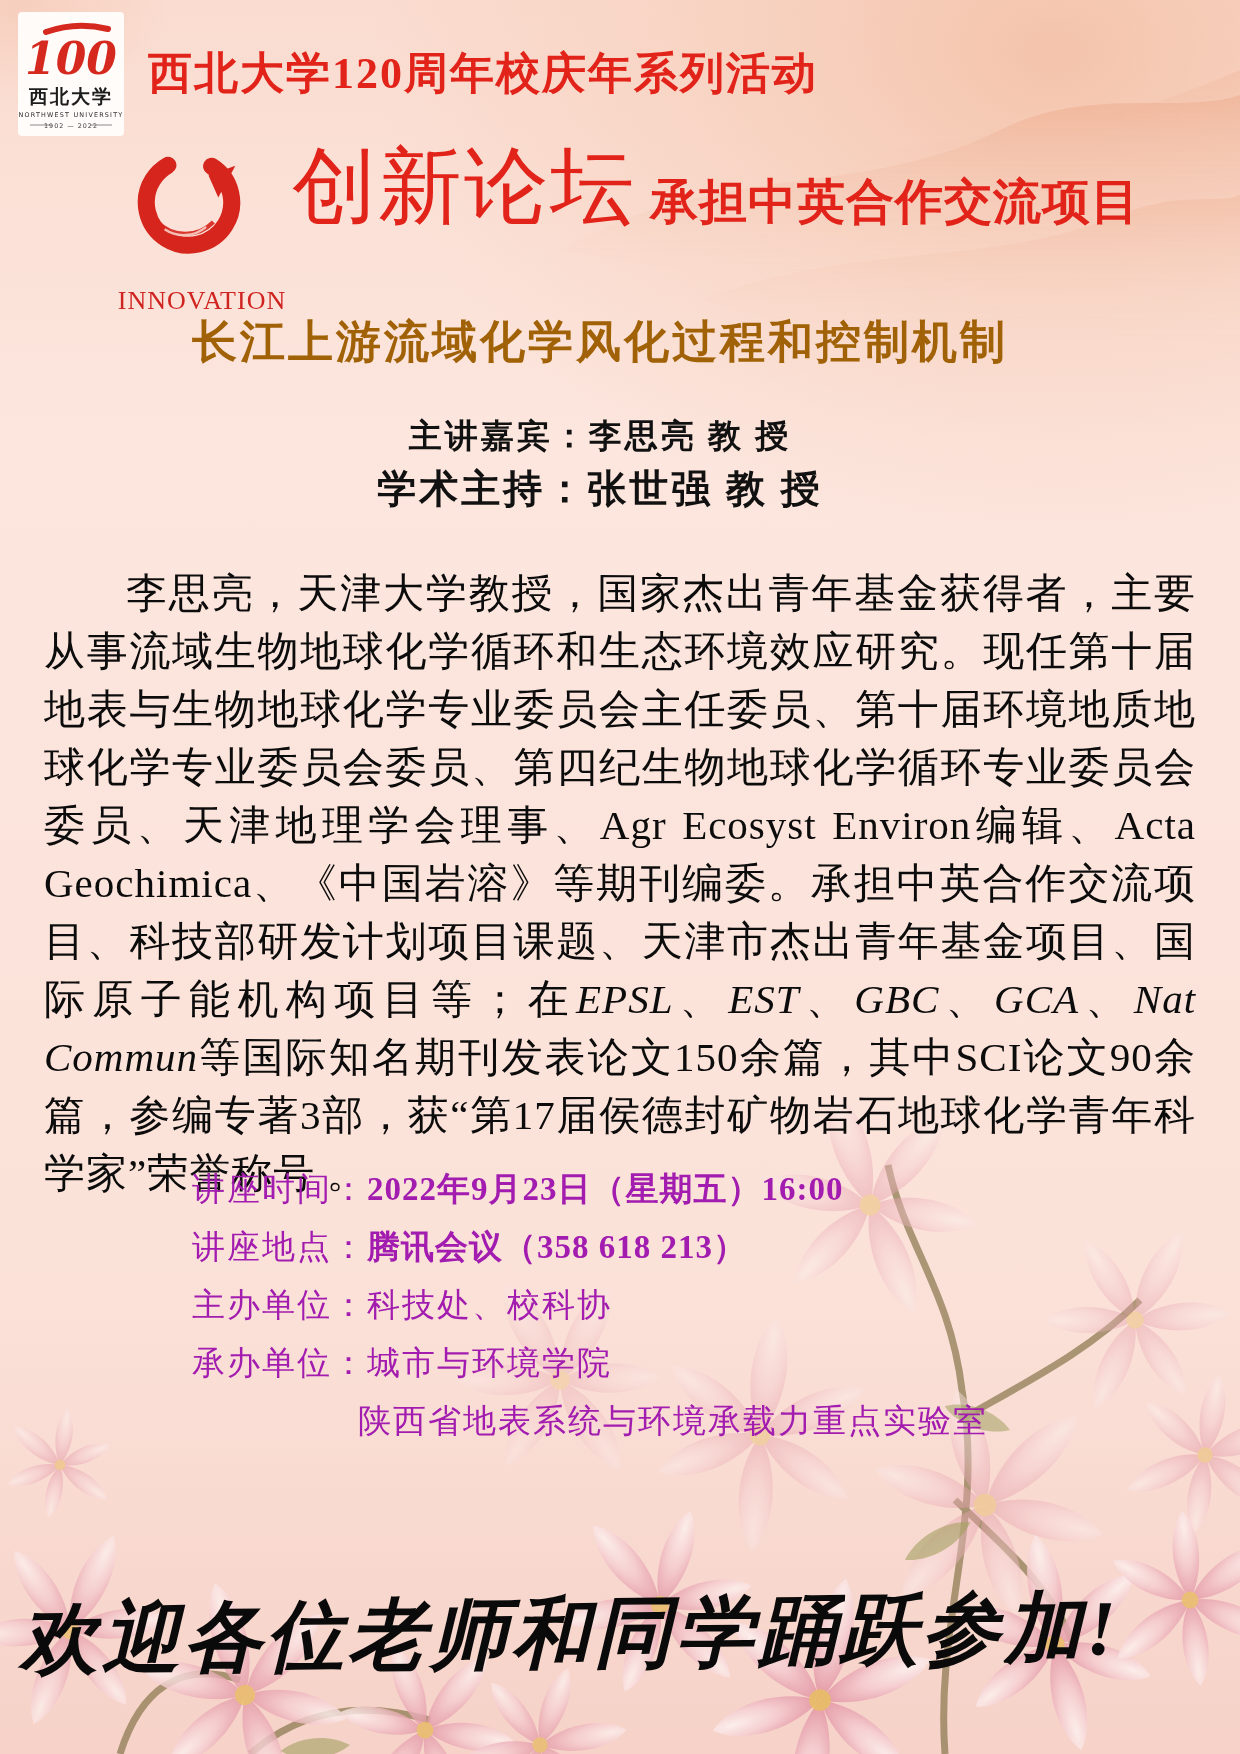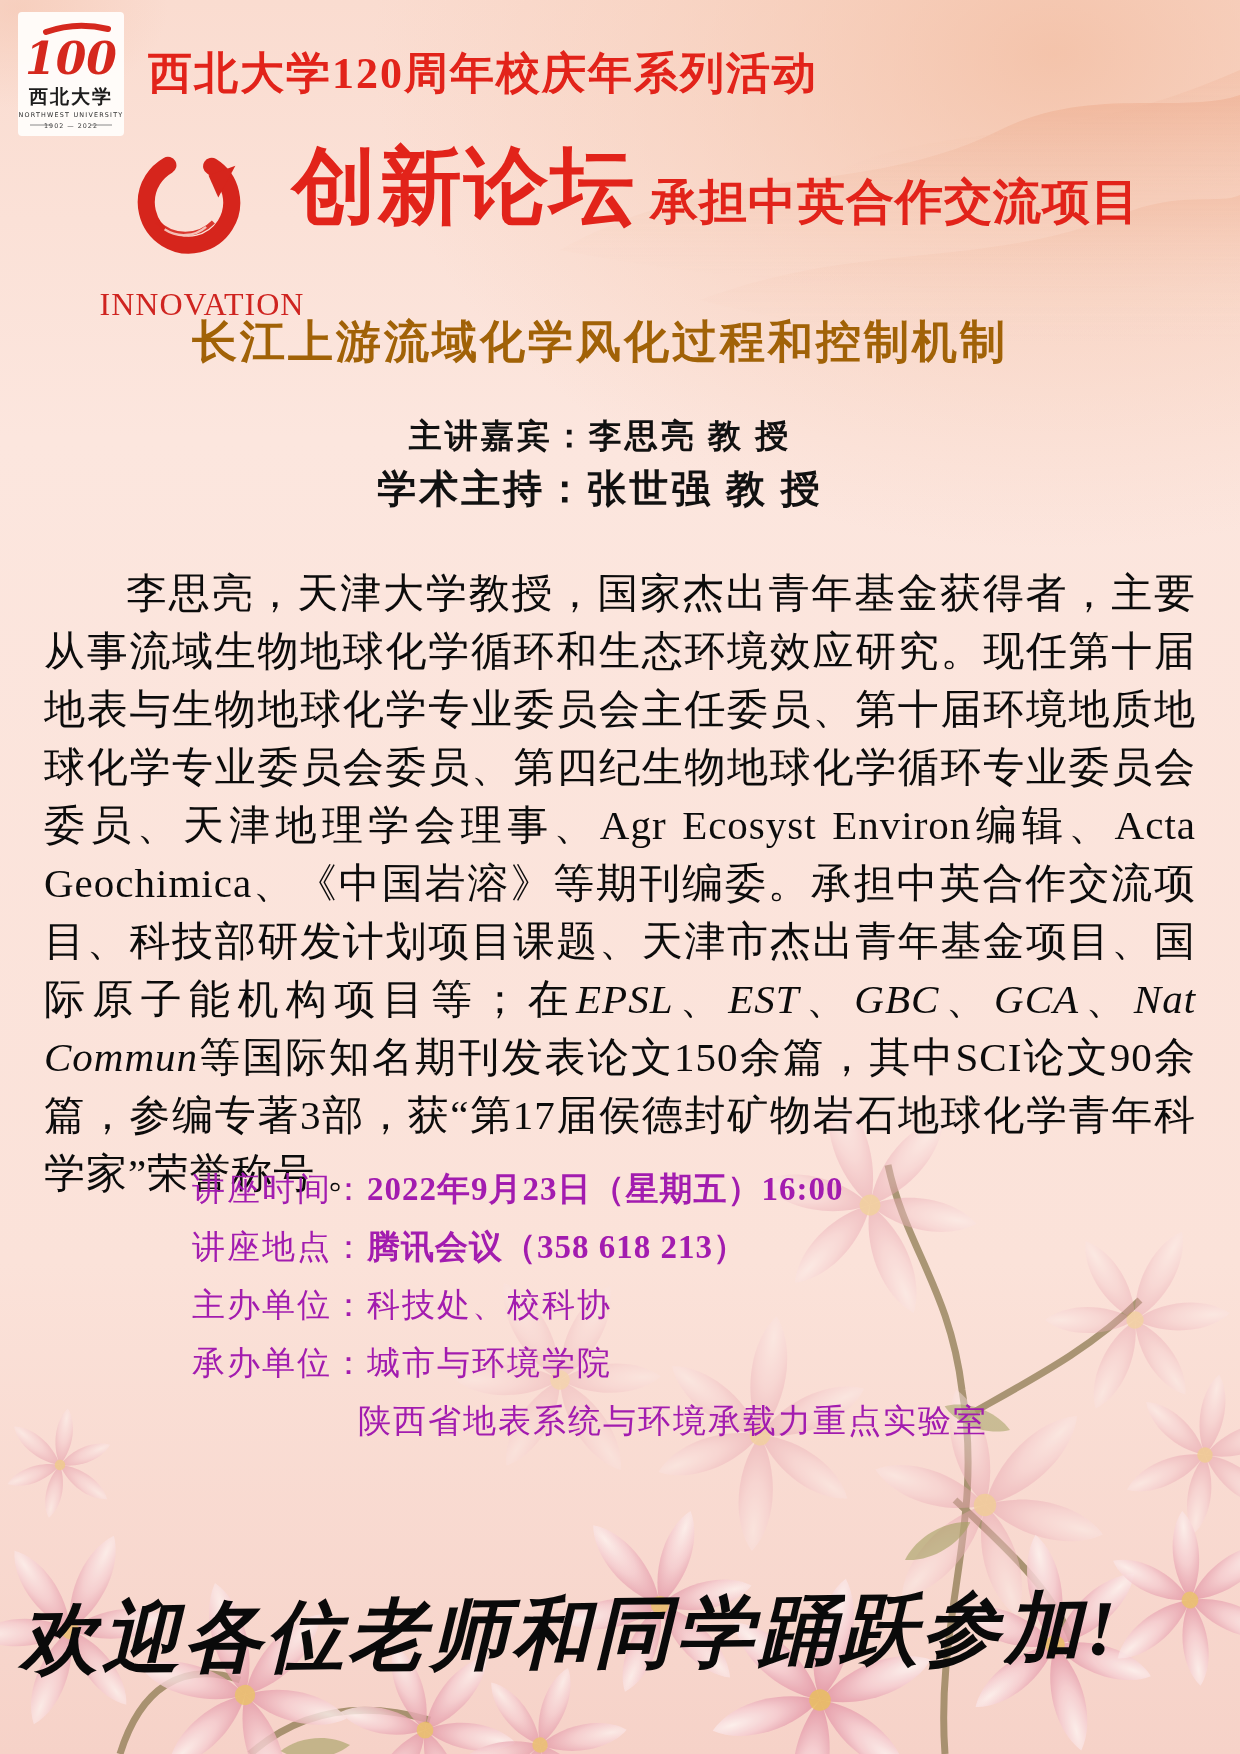--- a/index.html
+++ b/index.html
@@ -11,30 +11,30 @@
   .bg{position:absolute;left:0;top:0;width:1240px;height:1754px;z-index:0;}
   .layer{position:absolute;z-index:2;}
 
   
   .uni-logo{left:18px;top:12px;width:106px;height:124px;}
   .series-title{
     left:148px;top:44px;font-size:44px;font-weight:700;color:#e2231a;
     letter-spacing:2px;white-space:nowrap;
   }
   .forum-name{
-    left:292px;top:144px;font-size:84px;line-height:1;font-weight:700;color:#e2231a;
+    left:292px;top:144px;font-size:84px;line-height:1;font-weight:400;color:#e2231a;
     font-family:"Liberation Sans","DejaVu Sans",sans-serif;letter-spacing:2px;white-space:nowrap;
   }
   .lecture-no{
     left:650px;top:178px;font-size:48px;line-height:1;font-weight:700;color:#e2231a;
     letter-spacing:1px;white-space:nowrap;
   }
   .innovation-mark{left:128px;top:136px;width:122px;height:128px;}
   .innovation-word{
-    left:92px;top:286px;width:220px;text-align:center;font-size:32px;color:#cf2420;
+    left:92px;top:286px;width:220px;text-align:center;font-size:26px;color:#cf2420;
     letter-spacing:1px;font-weight:500;
   }
 
   
   .main-title{
     left:0;top:312px;width:1200px;text-align:center;font-size:45px;font-weight:700;
     color:#a16207;letter-spacing:3px;white-space:nowrap;
   }
   .speaker-line{
     left:0;top:414px;width:1200px;text-align:center;font-size:33px;font-weight:700;

